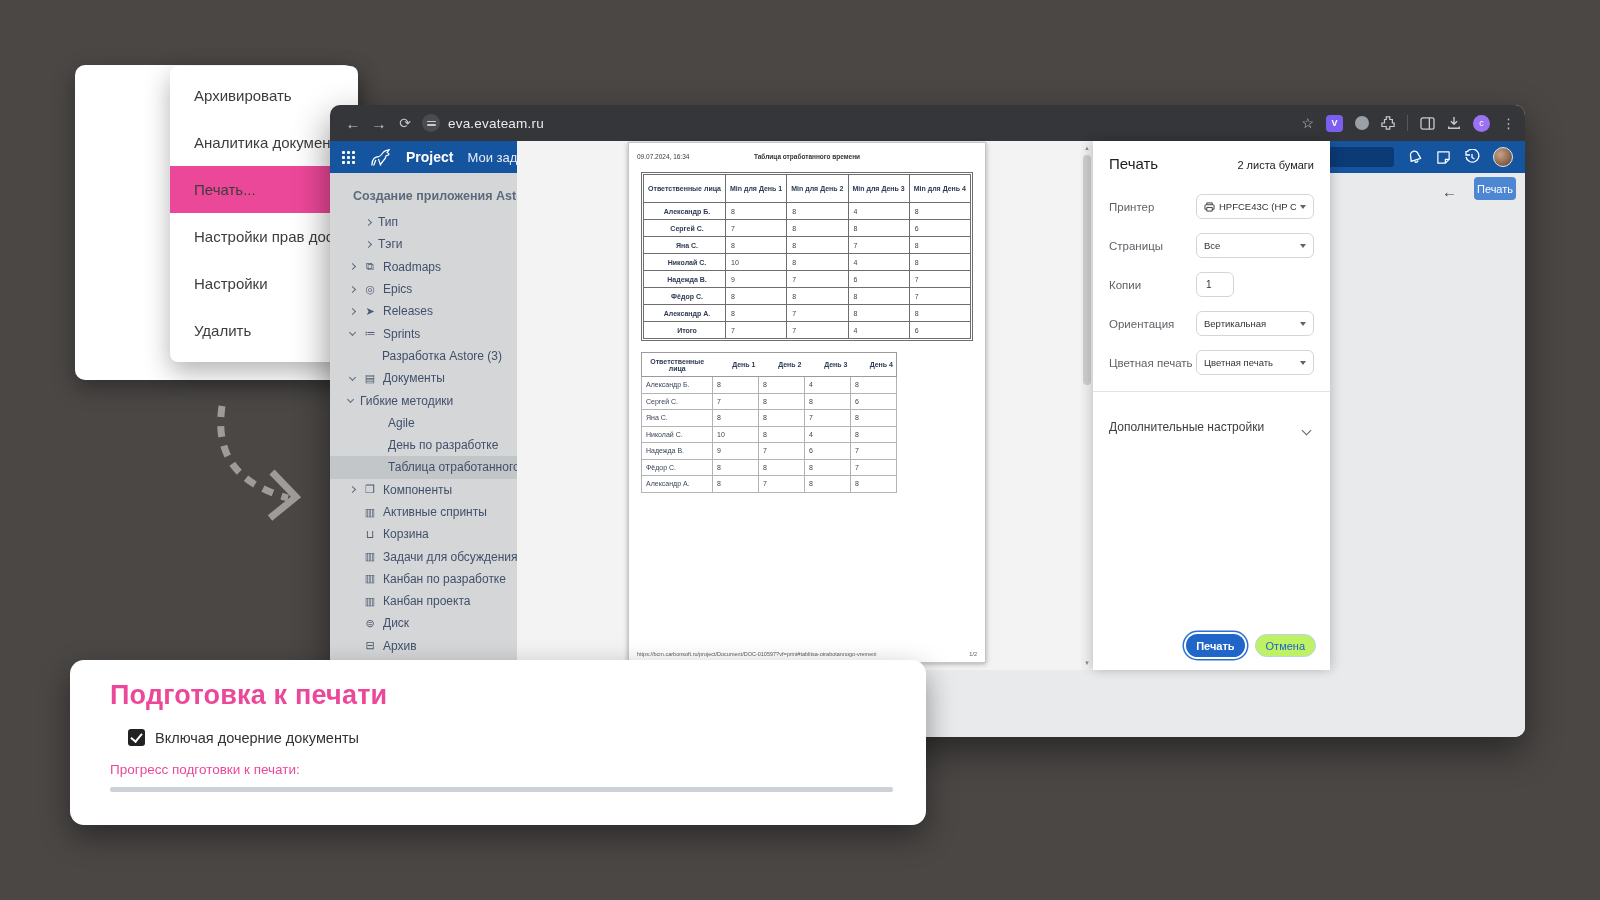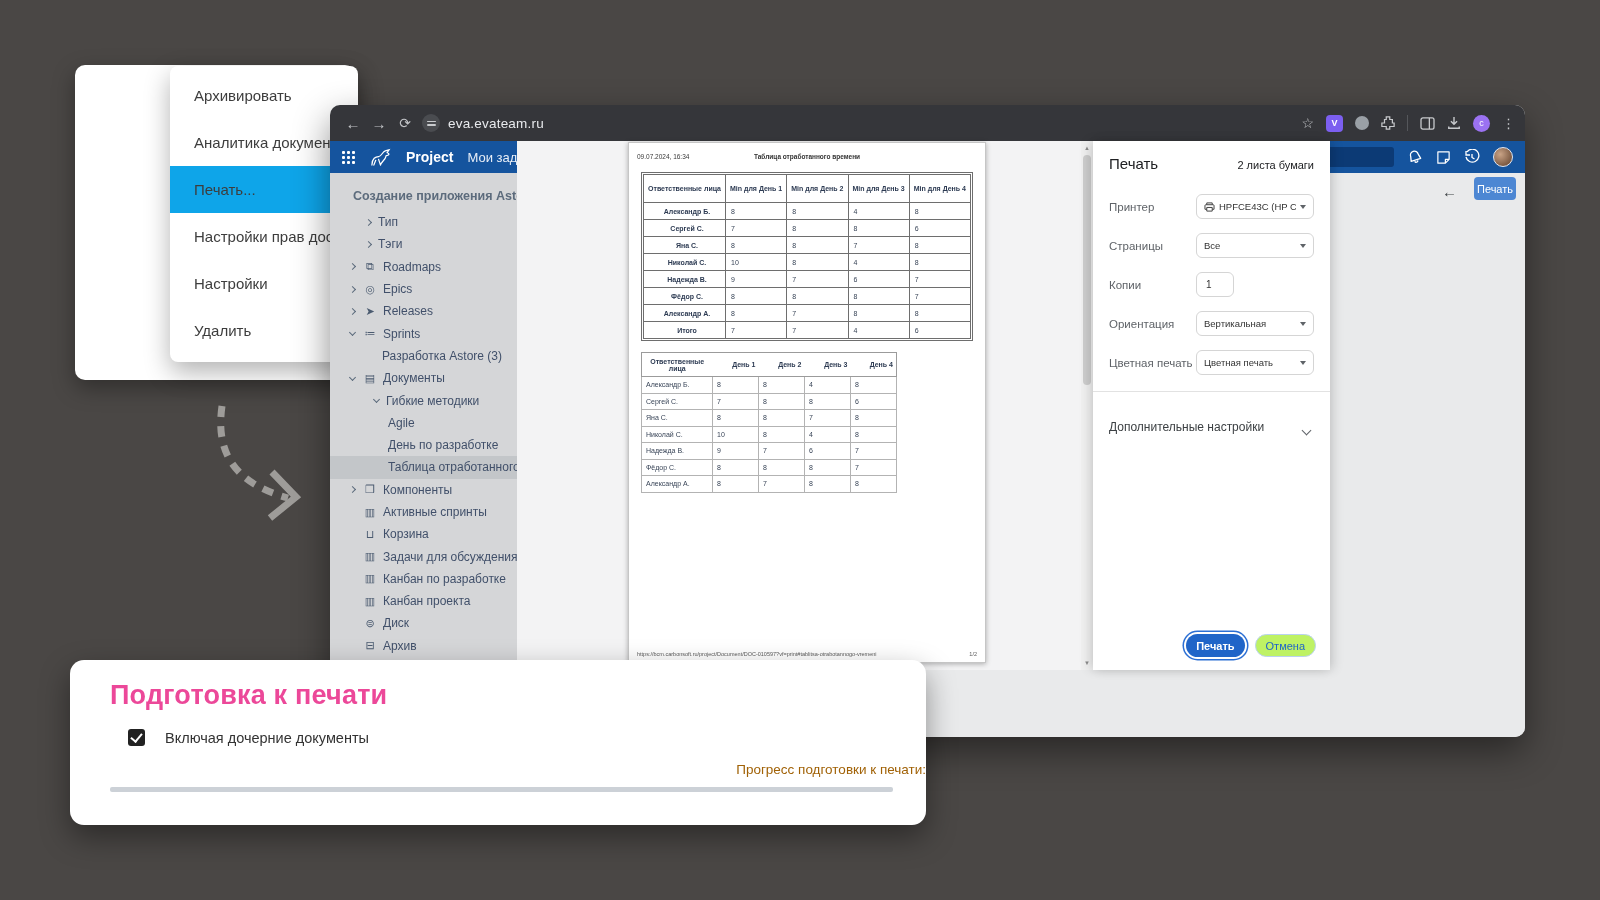--- a/index.html
+++ b/index.html
@@ -7,21 +7,21 @@
   body { font-family:"Liberation Sans", sans-serif; background:#4a4745; position:relative; }
   .abs { position:absolute; }
 
   
   .base-card { left:75px; top:65px; width:280px; height:315px; background:#fff; border-radius:10px;
                box-shadow:0 8px 22px rgba(0,0,0,.35); z-index:1; }
   .ctx-menu { left:170px; top:66px; width:188px; height:296px; background:#fff; border-radius:8px;
               box-shadow:0 10px 26px rgba(0,0,0,.30); z-index:2; padding-top:6px; overflow:hidden; }
   .ctx-item { height:47px; display:flex; align-items:center; padding-left:24px; font-size:15px;
               color:#3d3d3d; white-space:nowrap; cursor:default; }
-  .ctx-item.hl { background:#0ea5e9; }
+  .ctx-item.hl { background:#ec4899; }
 
   
   .arrow-wrap { left:192px; top:396px; width:130px; height:130px; z-index:1; }
 
   
   .browser { left:330px; top:105px; width:1195px; height:632px; border-radius:10px; overflow:hidden;
              background:#e9eaeb; box-shadow:0 14px 36px rgba(0,0,0,.45); z-index:3; }
   .chromebar { height:36px; background:#35363a; display:flex; align-items:center; padding:0 10px; color:#c9cbce; }
   .nav-ic { width:26px; text-align:center; font-size:15px; color:#c2c4c7; }
   .reload-ic { font-size:14px; }
@@ -52,21 +52,21 @@
   
   .sidebar { left:0; top:68px; width:187px; bottom:0; background:#d5d6d8; overflow:hidden; padding-top:12px; }
   .proj-title { padding:4px 0 8px 23px; font-size:12.5px; font-weight:bold; color:#5c6b7c; white-space:nowrap; }
   .srow { height:22.3px; display:flex; align-items:center; font-size:12px; color:#41506a; white-space:nowrap; }
   .srow.selected { background:#c3c6c9; }
   .srow .chev { flex:0 0 auto; width:5px; height:5px; border-right:1.4px solid #5b6a7c; border-bottom:1.4px solid #5b6a7c; margin-right:7px; }
   .chev.r { transform:rotate(-45deg); }
   .chev.d { transform:rotate(45deg); margin-top:-2px; }
   .srow .sp { flex:0 0 12px; }
   .sicon { flex:0 0 16px; font-size:11px; color:#4b5b70; text-align:center; margin-right:5px; }
-  .lvl-a { padding-left:20px; } .lvl-b { padding-left:36px; } .lvl-c { padding-left:44px; }
+  .lvl-a { padding-left:20px; } .lvl-b { padding-left:36px; } .lvl-c { padding-left:18px; }
   .lvl-d { padding-left:52px; } .lvl-e { padding-left:58px; }
 
   
   .page-grey { left:1000px; top:68px; width:195px; bottom:0; background:#e9eaeb; }
   .bottom-strip { left:187px; top:565px; width:813px; bottom:0; background:#e9eaeb; }
   .back-arrow { left:112px; top:10px; font-size:15px; color:#3c4043; position:absolute; }
   .page-print-btn { left:144px; top:4px; width:42px; height:23px; position:absolute; background:#4d87d3;
                     border-radius:4px; color:#fff; font-size:11px; display:flex; align-items:center; justify-content:center; }
 
   
@@ -124,26 +124,26 @@
   .btn-outline { min-width:54px; height:23px; padding:0 10px; background:#bef264; border:1.5px solid #b9d2f0;
                  border-radius:13px; color:#2065c8; font-size:11px; display:flex; align-items:center; justify-content:center; }
 
   
   .printer-ic { flex:0 0 auto; }
 
   
   .prog-dialog { left:70px; top:660px; width:856px; height:165px; background:#fff; border-radius:14px;
                  box-shadow:0 12px 30px rgba(0,0,0,.40); z-index:5; padding:20px 0 0 40px; }
   .prog-title { font-size:27px; font-weight:bold; color:#ec4899; letter-spacing:.2px; }
-  .prog-check-row { display:flex; align-items:center; gap:20px; margin:18px 0 0 10px;padding-left:8px; }
+  .prog-check-row { display:flex; align-items:center; gap:10px; margin:18px 0 0 10px;padding-left:8px; }
   .checkbox { width:17px; height:17px; background:#222; border-radius:3px; position:relative; }
   .checkbox::after { content:""; position:absolute; left:5px; top:2px; width:5px; height:9px;
                      border-right:2px solid #fff; border-bottom:2px solid #fff; transform:rotate(40deg); }
   .prog-check-label { font-size:14.5px; color:#333; }
-  .prog-label { margin-top:16px; font-size:13.5px; color:#a16207;text-align:right; }
+  .prog-label { margin-top:16px; font-size:13.5px; color:#ec4899; }
   .prog-track { margin-top:10px; width:783px; height:5px; background:#ccd1d7; border-radius:2px; }
 
   svg { display:block; }
 </style>
 </head>
 <body>
 
 <div class="abs base-card"></div>
 
 <div class="abs ctx-menu">

